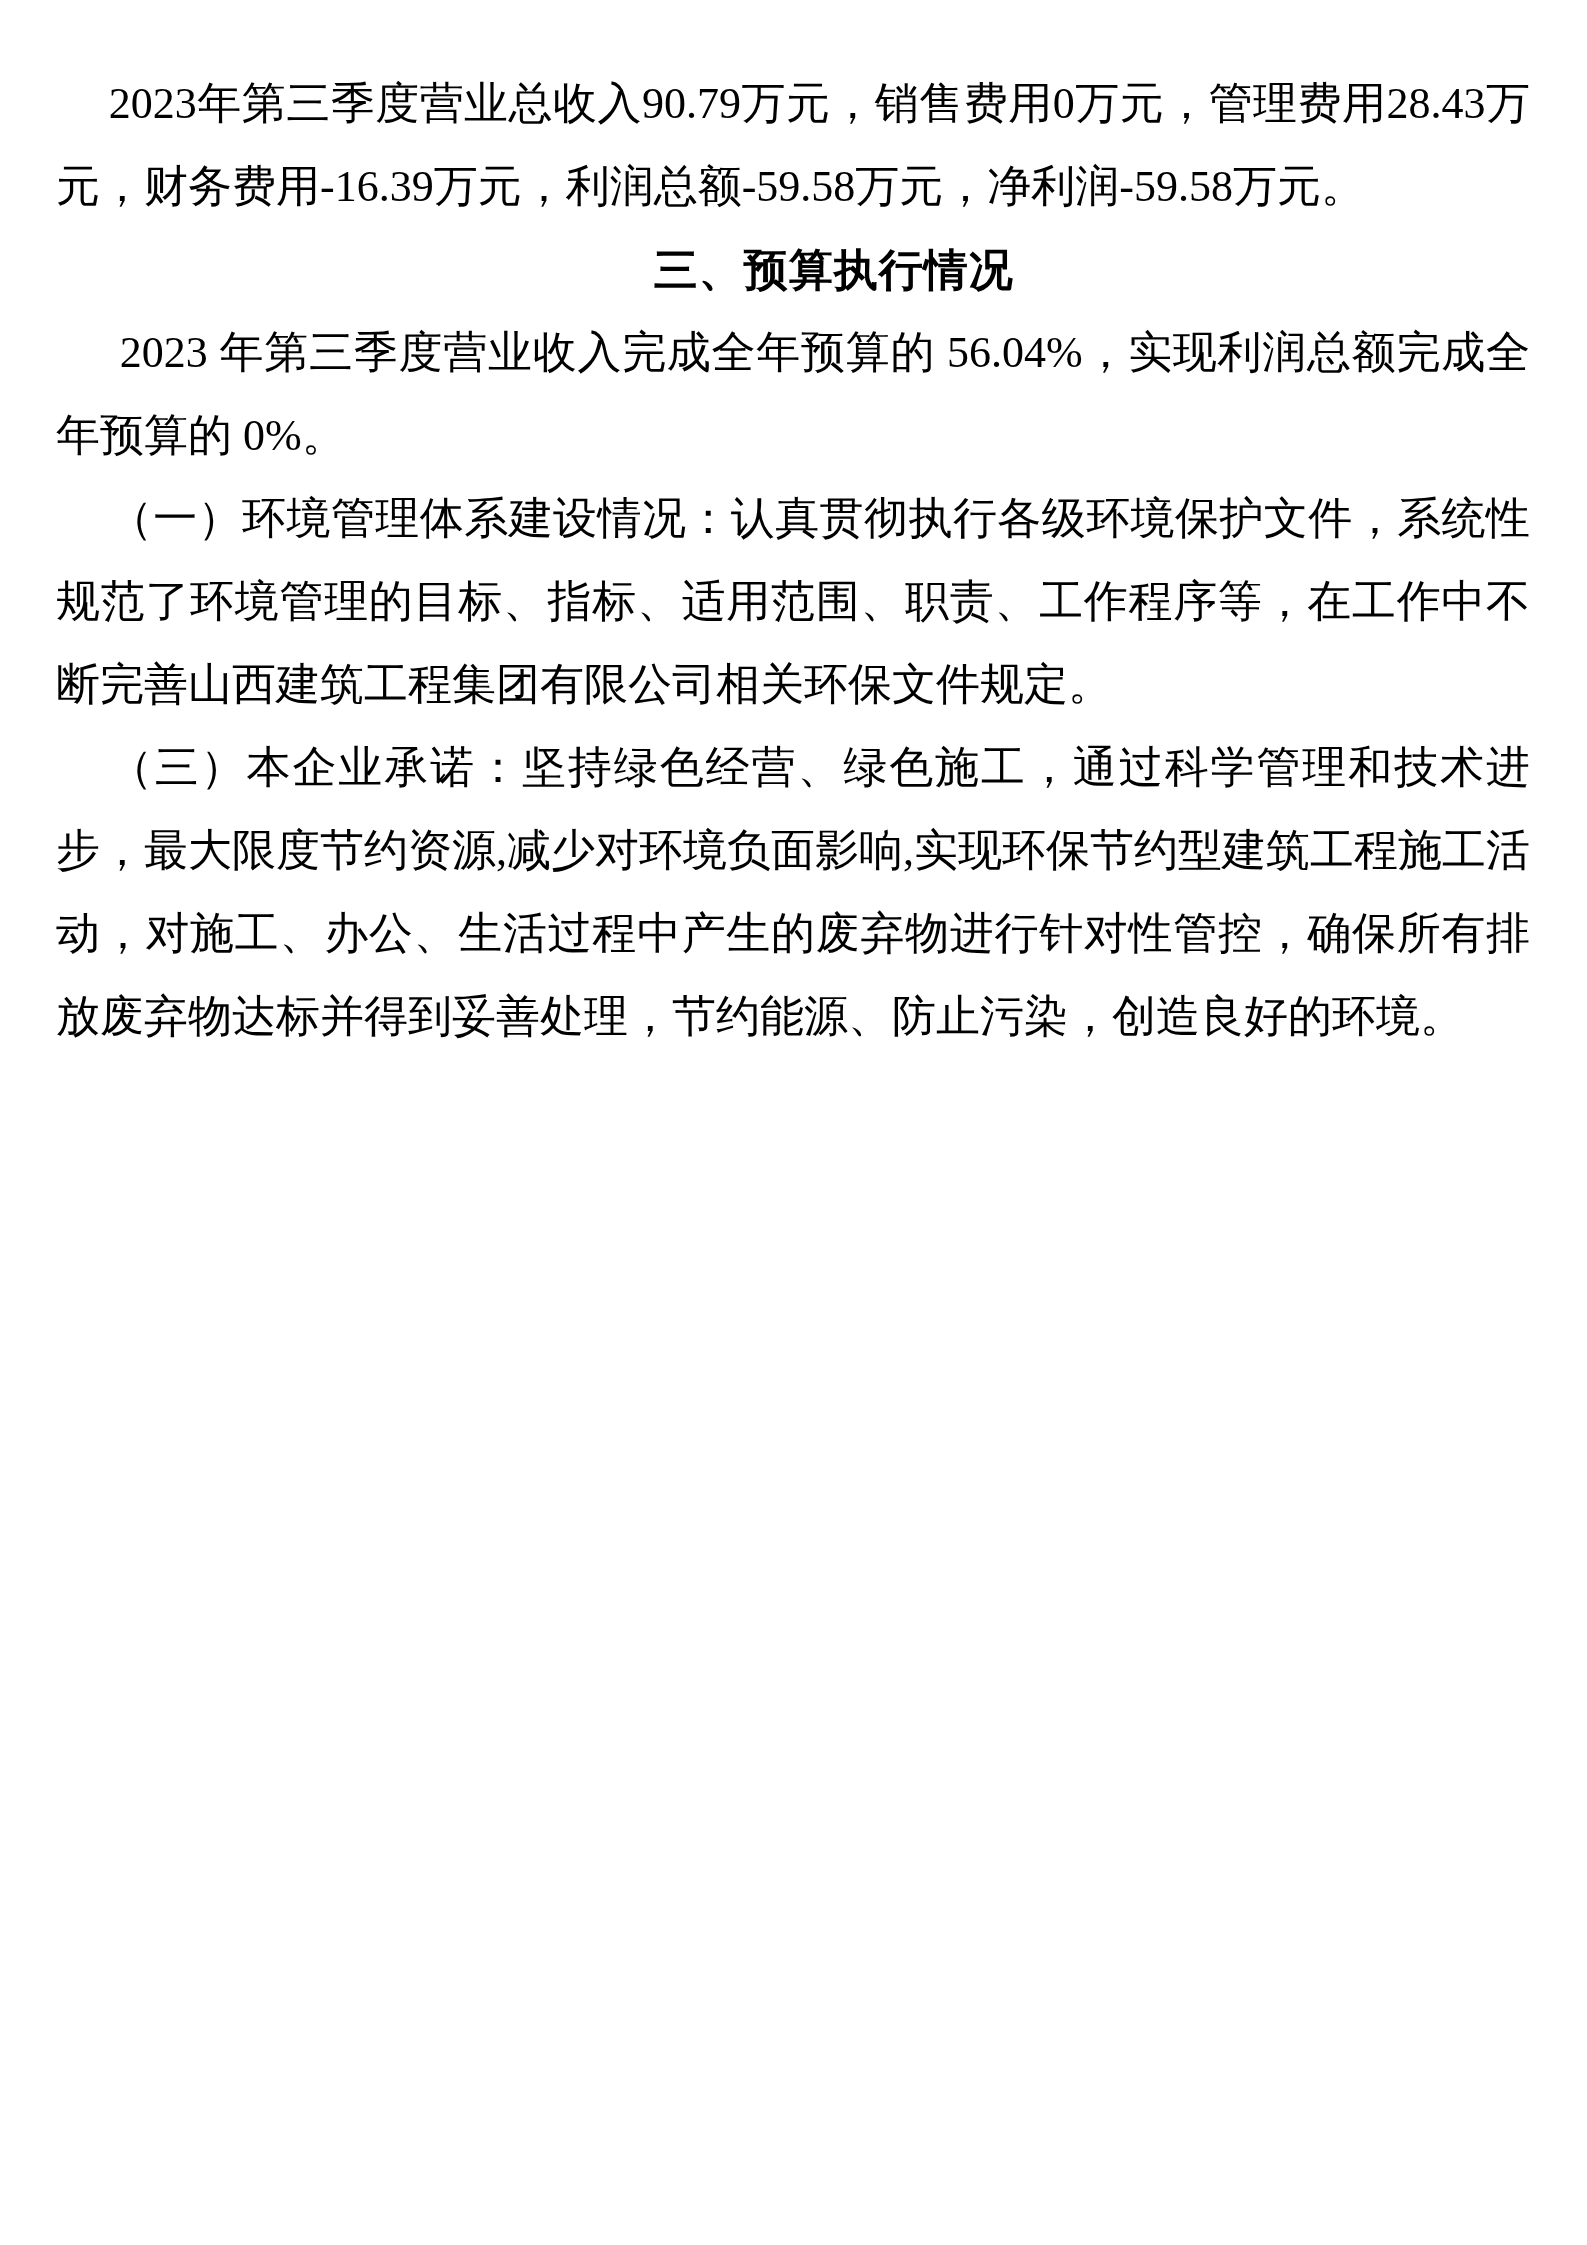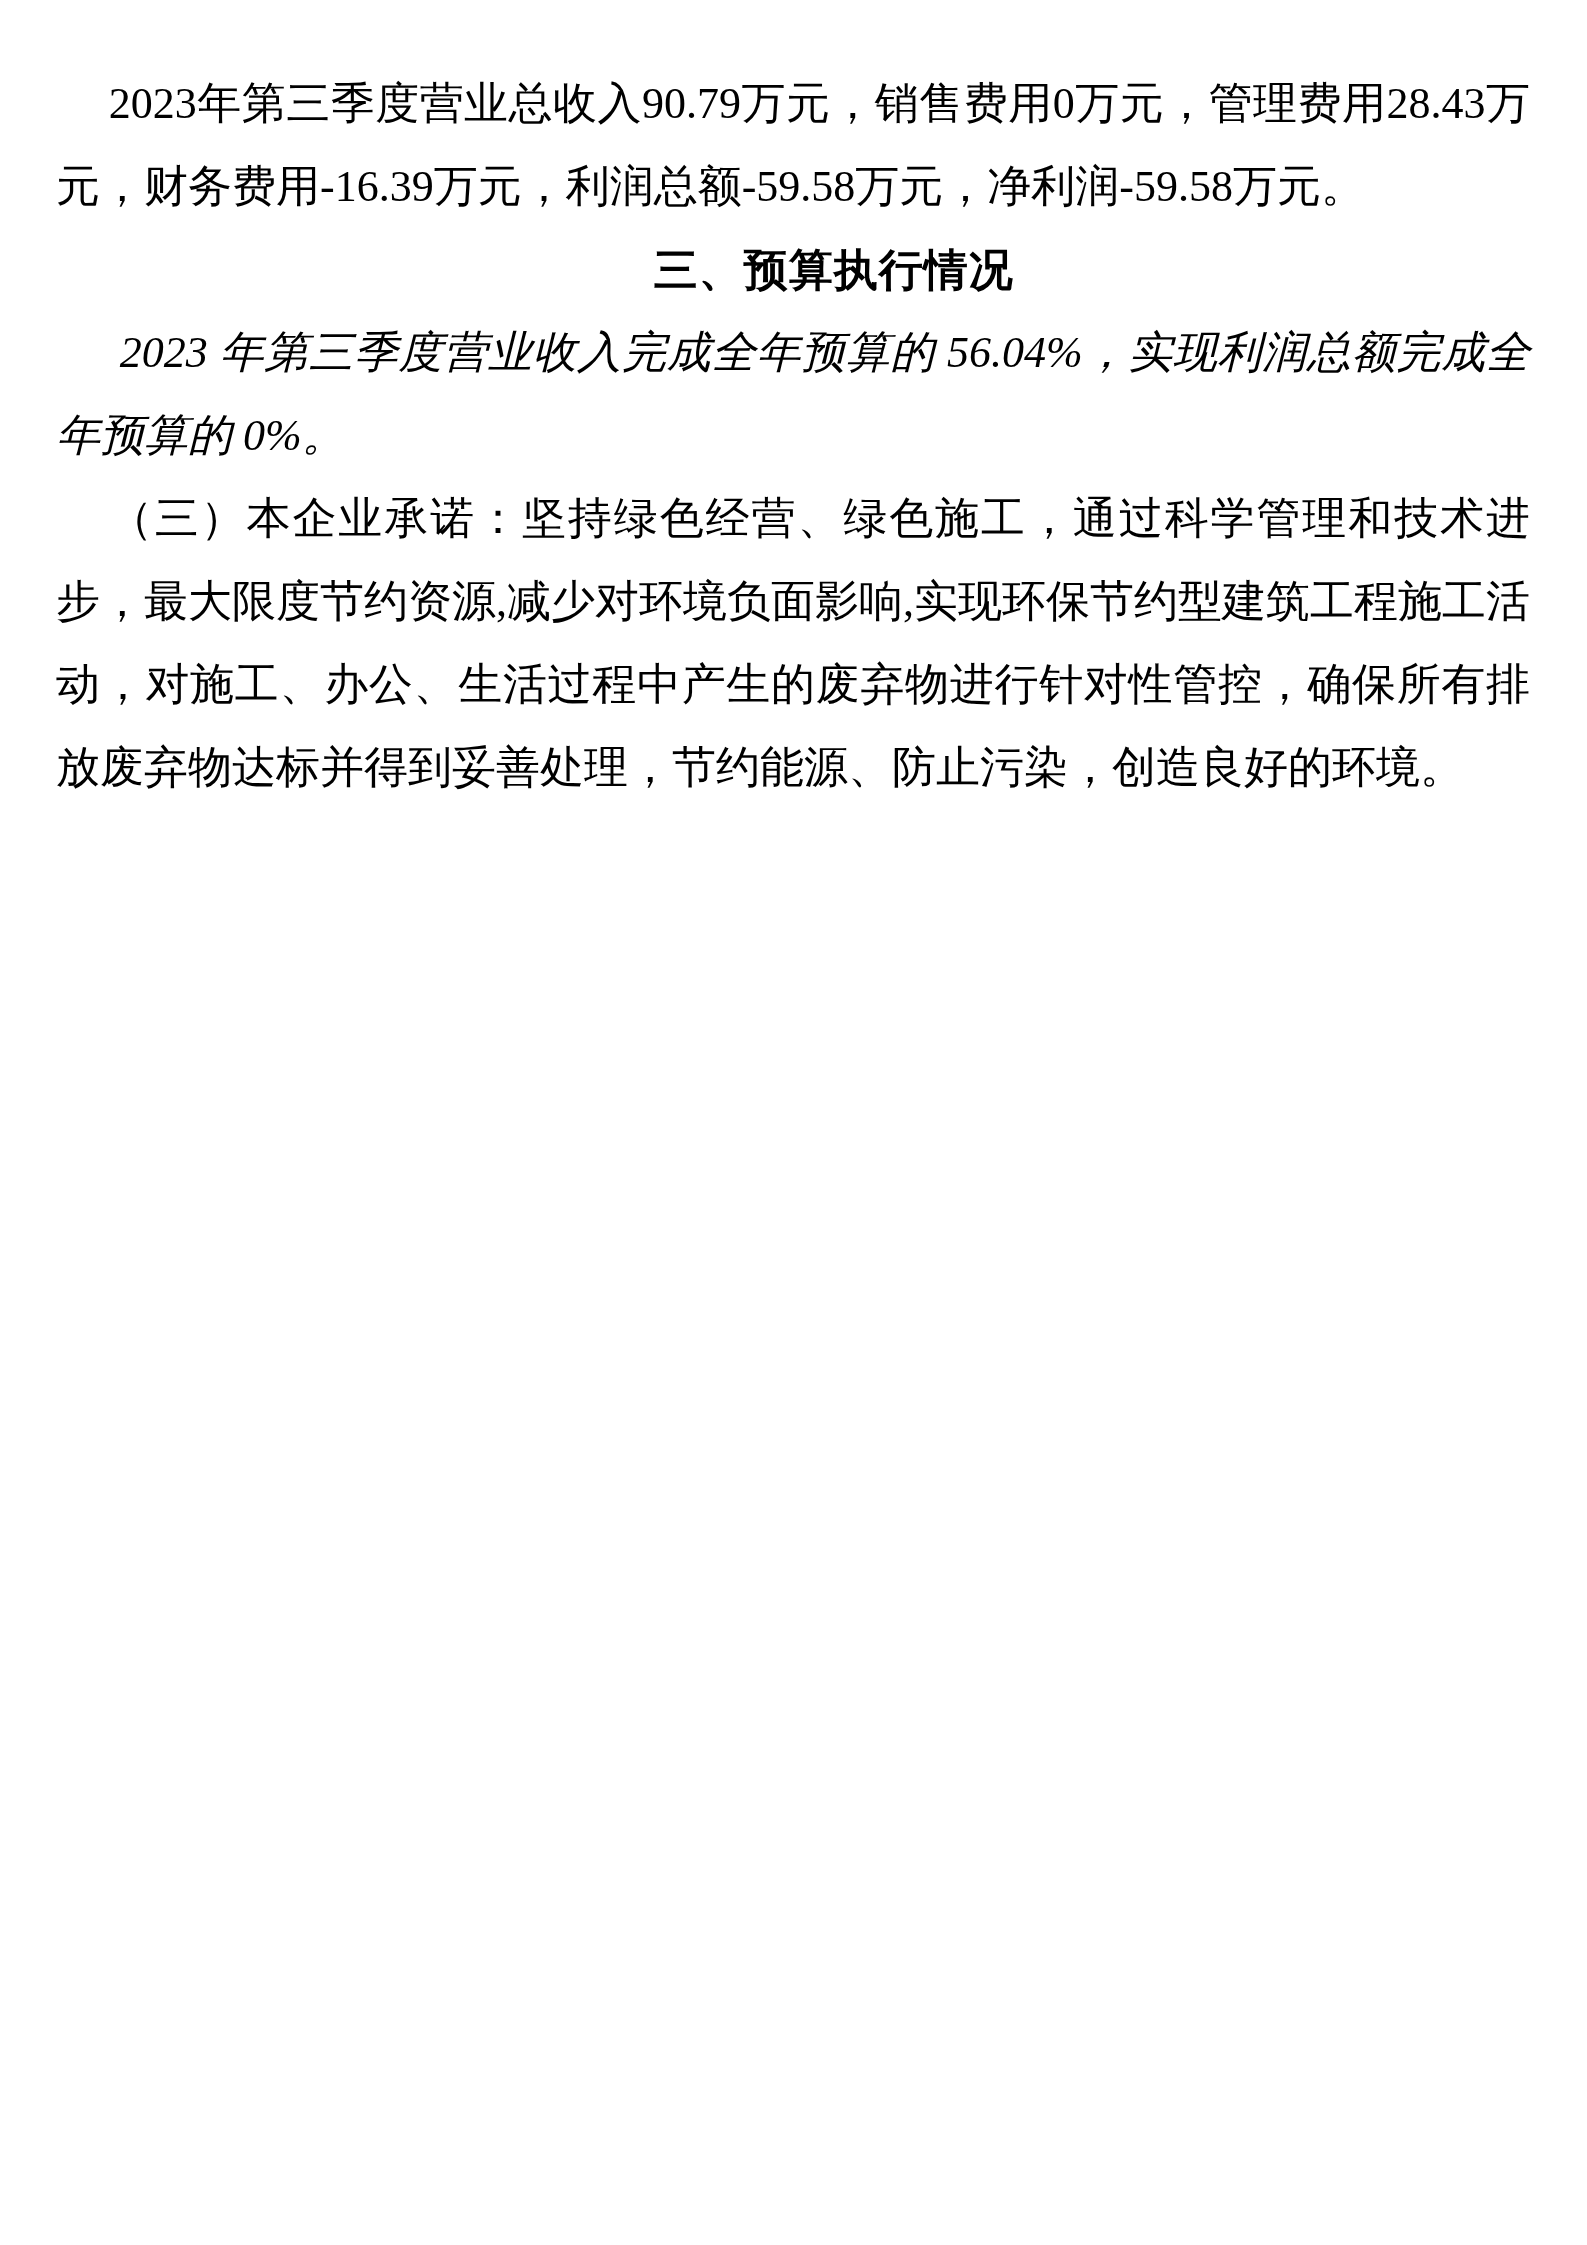--- a/index.html
+++ b/index.html
@@ -22,21 +22,20 @@
     font-family: "Liberation Serif", "DejaVu Serif", serif;
     font-size: 44px;
     line-height: 83px;
     text-align: justify;
     text-justify: inter-character;
     text-indent: 1.2em;
     word-break: break-all;
   }
   .body-para.deep-indent {
     text-indent: 1.45em;
-    font-style: italic;
   }
   .section-heading {
     margin: 0;
     font-family: "Liberation Sans", "DejaVu Sans", sans-serif;
     font-size: 44px;
     line-height: 83px;
     font-weight: 700;
     text-align: center;
     text-indent: 1.85em;
     letter-spacing: 1px;
@@ -47,17 +46,18 @@
 
 <div class="page">
 
   <p class="body-para">2023年第三季度营业总收入90.79万元，销售费用0万元，管理费用28.43万元，财务费用-16.39万元，利润总额-59.58万元，净利润-59.58万元。</p>
 
   <h2 class="section-heading">三、预算执行情况</h2>
 
   <p class="body-para deep-indent">2023 年第三季度营业收入完成全年预算的 56.04%，实现利润总额完成全年预算的 0%。</p>
 
 
+  <p class="body-para">（一）环境管理体系建设情况：认真贯彻执行各级环境保护文件，系统性规范了环境管理的目标、指标、适用范围、职责、工作程序等，在工作中不断完善山西建筑工程集团有限公司相关环保文件规定。</p>
 
 
   <p class="body-para">（三）本企业承诺：坚持绿色经营、绿色施工，通过科学管理和技术进步，最大限度节约资源,减少对环境负面影响,实现环保节约型建筑工程施工活动，对施工、办公、生活过程中产生的废弃物进行针对性管控，确保所有排放废弃物达标并得到妥善处理，节约能源、防止污染，创造良好的环境。</p>
 
 </div>
 
 </body></html>

